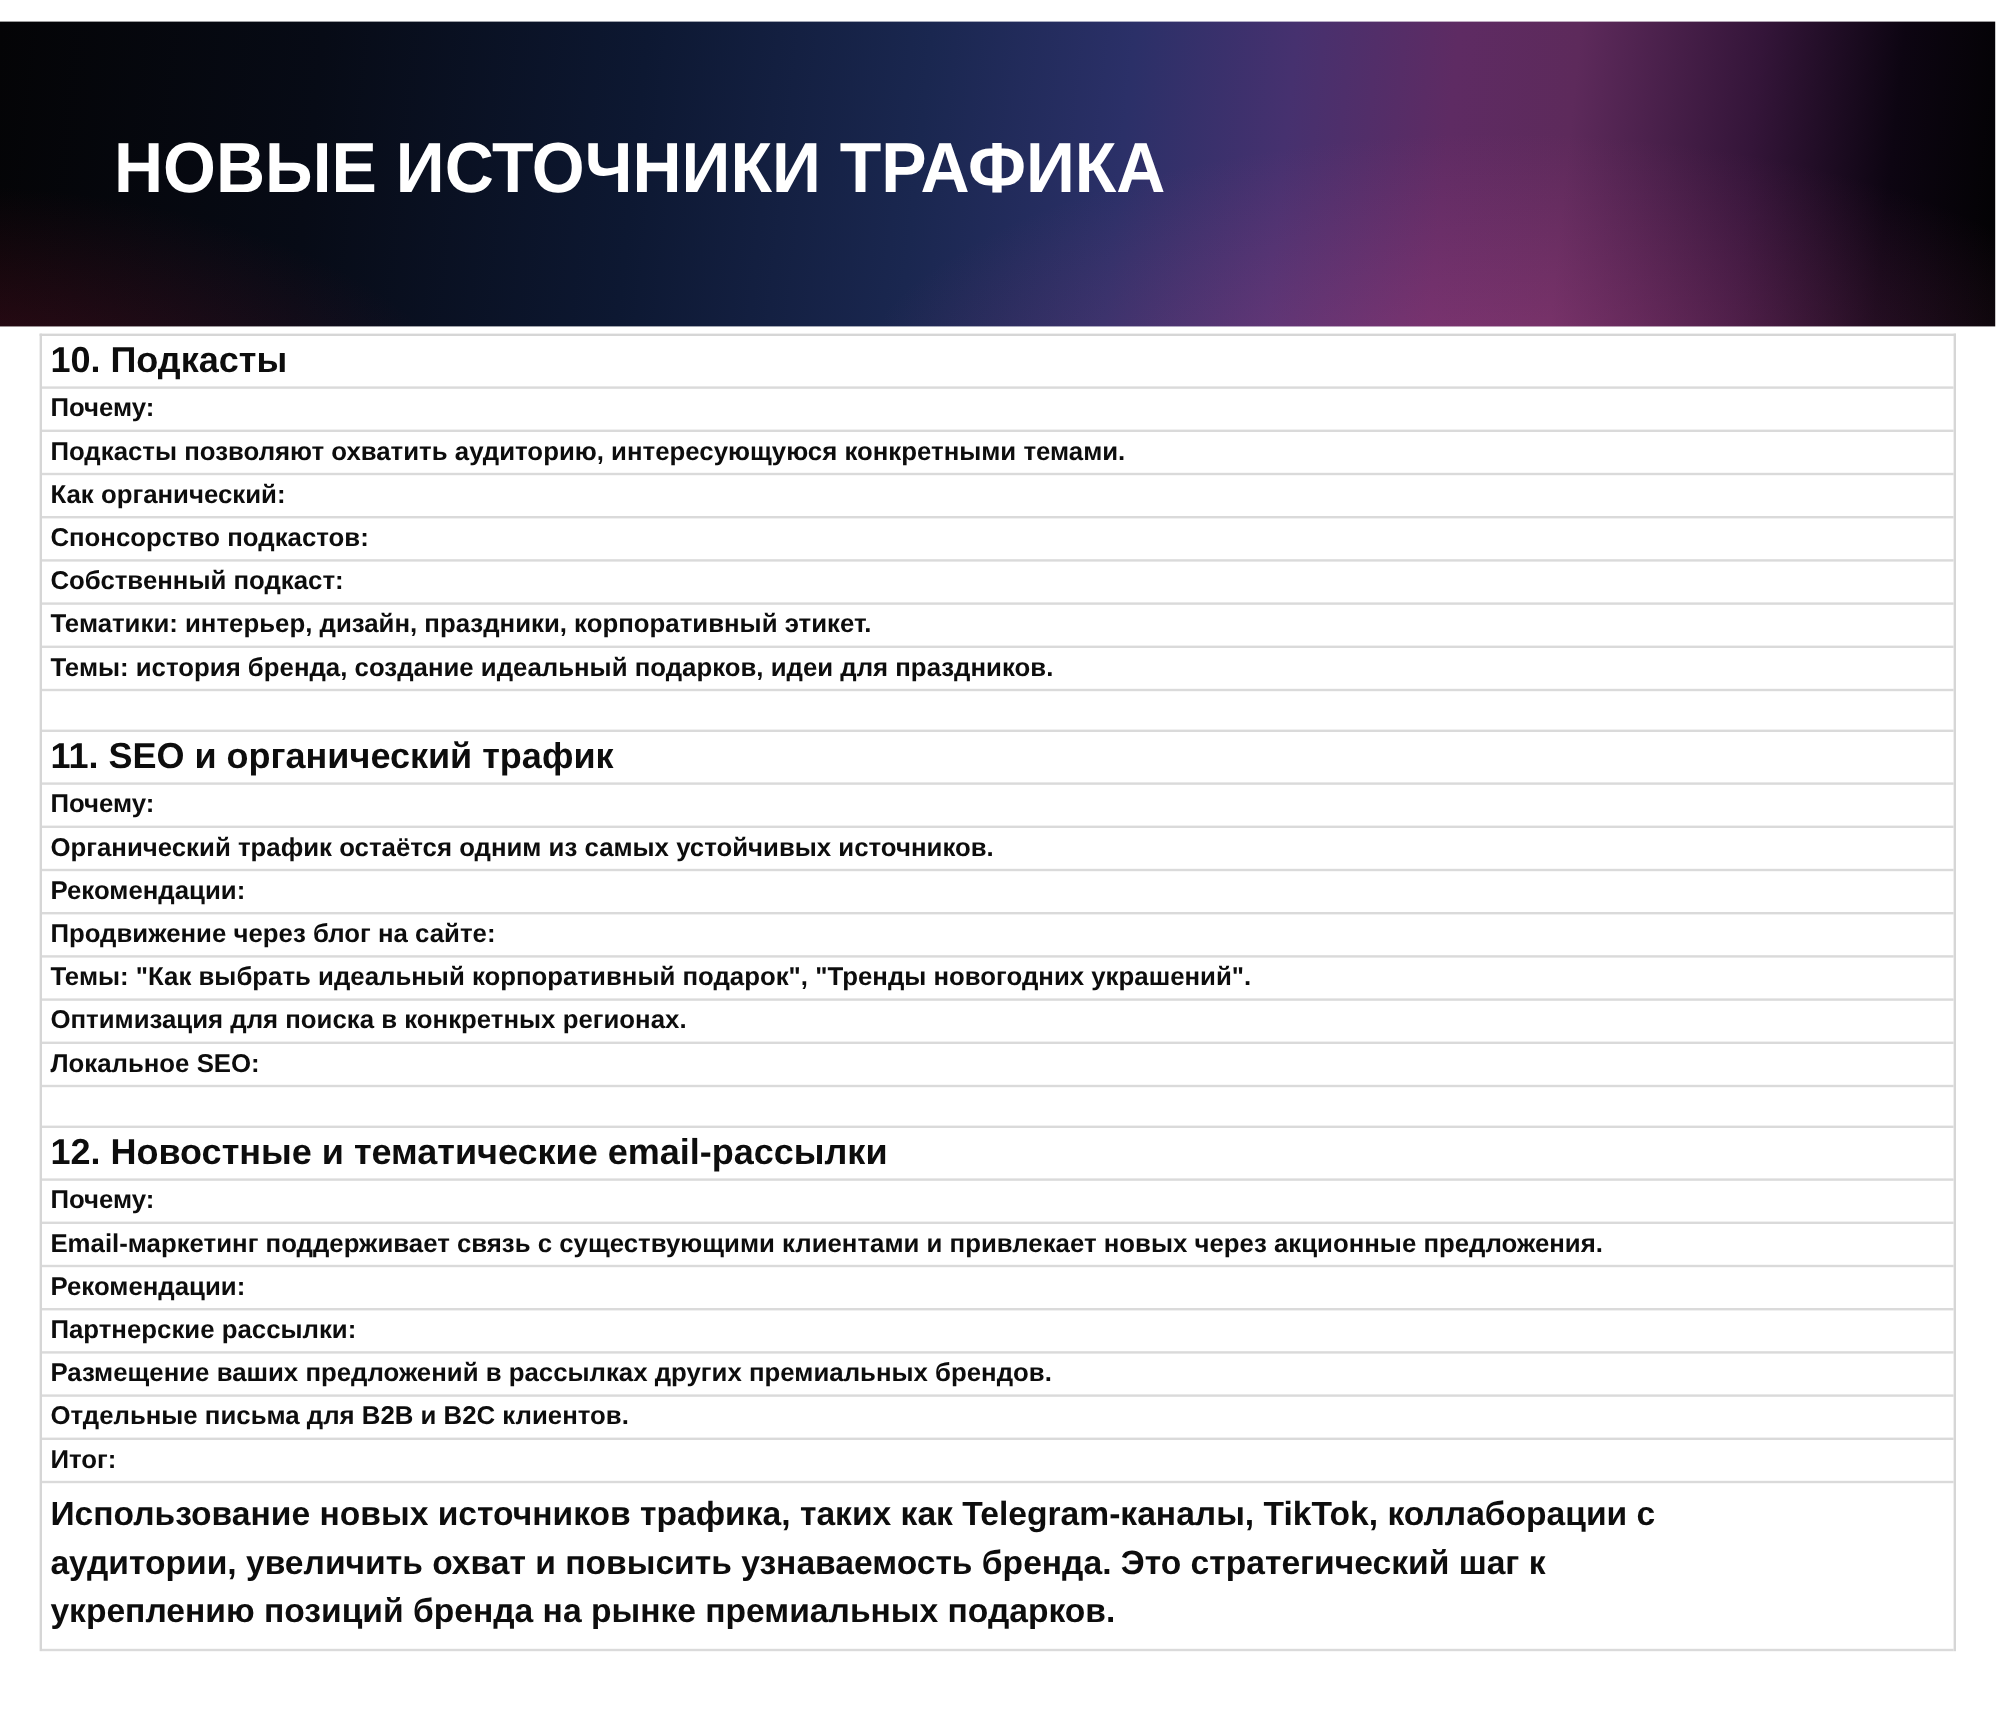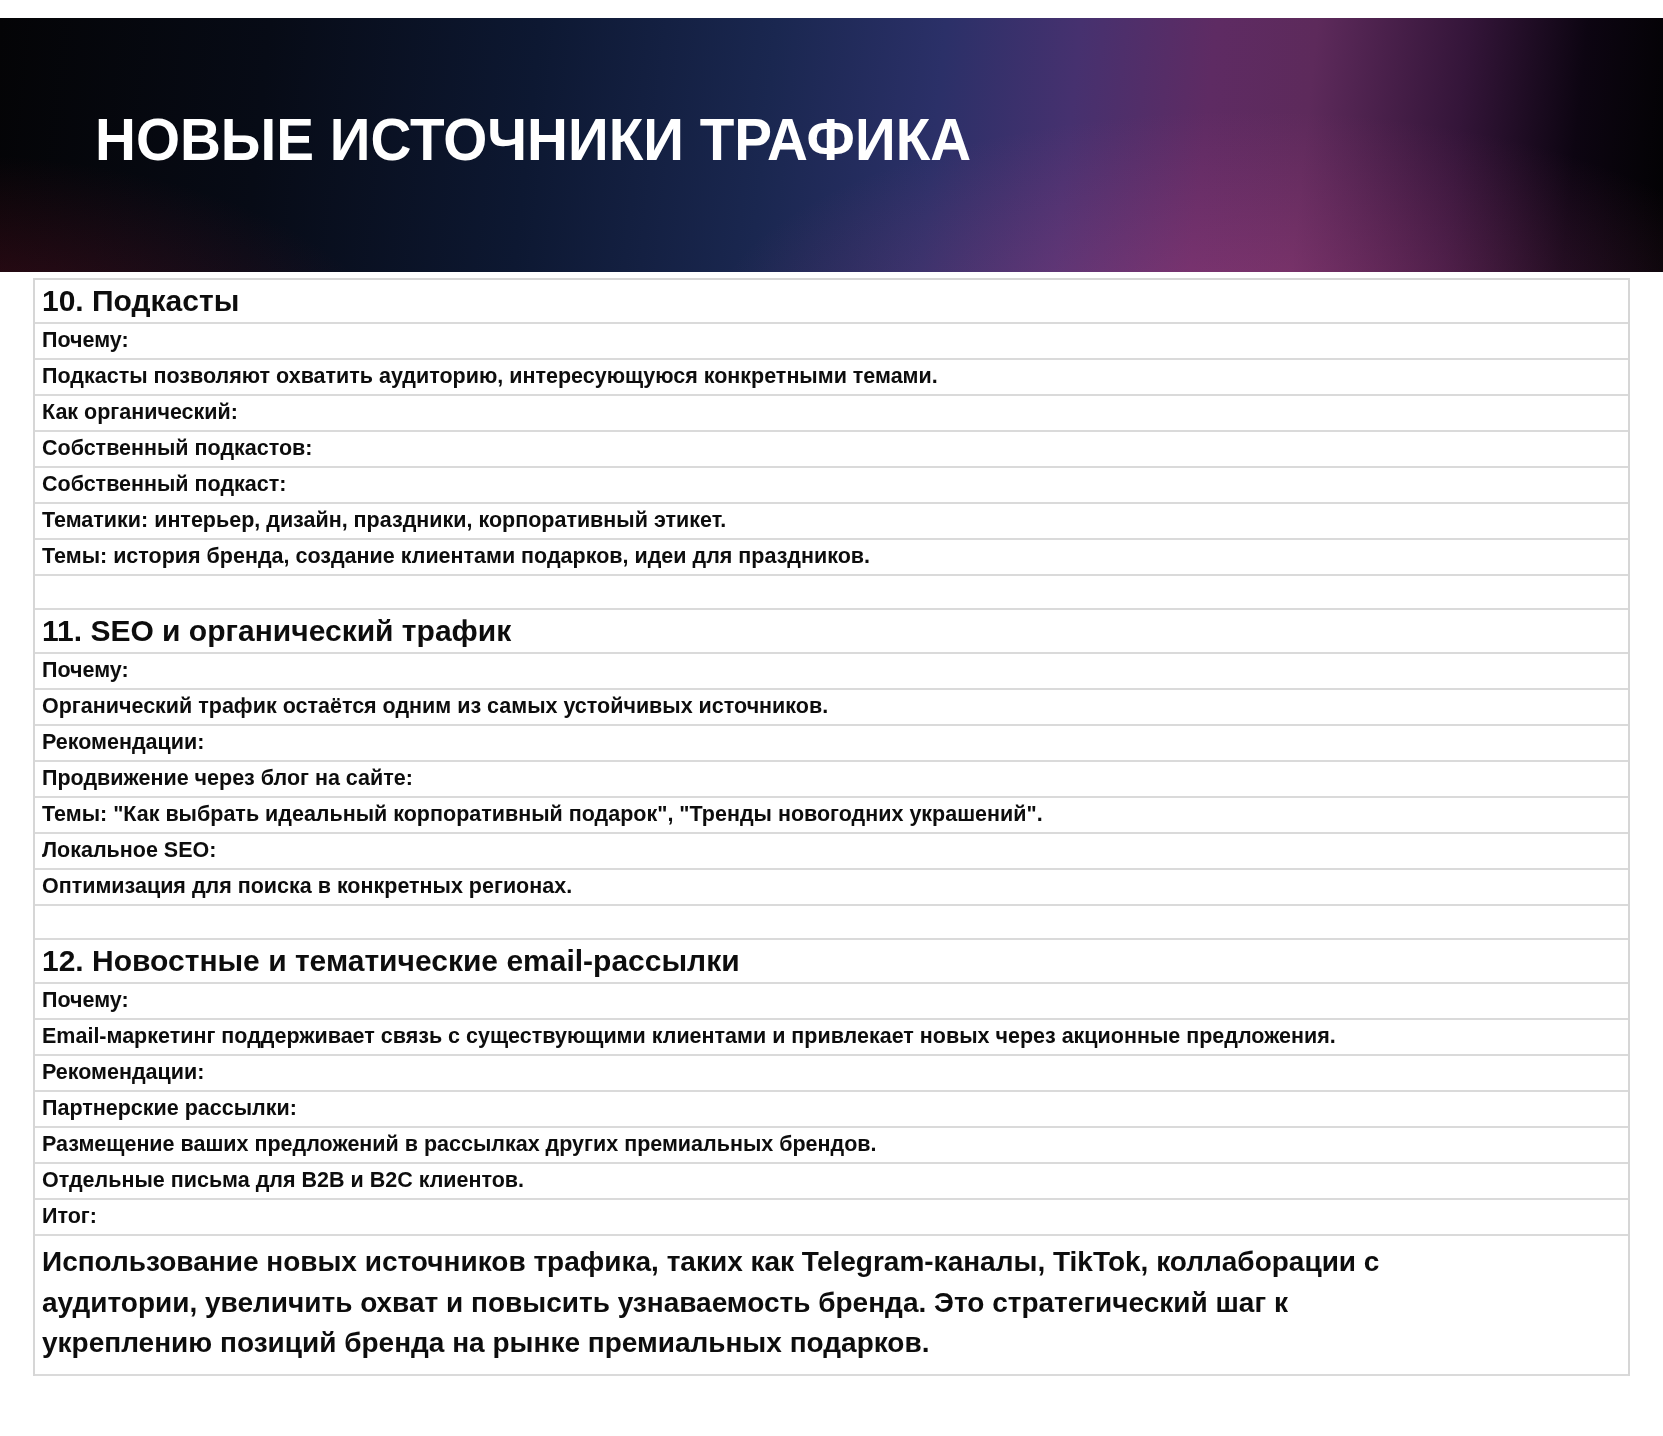--- a/index.html
+++ b/index.html
@@ -99,30 +99,30 @@
       <div class="row body">
         <span>Почему:</span>
       </div>
       <div class="row body">
         <span>Подкасты позволяют охватить аудиторию, интересующуюся конкретными темами.</span>
       </div>
       <div class="row body">
         <span>Как органический:</span>
       </div>
       <div class="row body">
-        <span>Собственный подкастов:</span>
+        <span>Спонсорство подкастов:</span>
       </div>
       <div class="row body">
         <span>Собственный подкаст:</span>
       </div>
       <div class="row body">
         <span>Тематики: интерьер, дизайн, праздники, корпоративный этикет.</span>
       </div>
       <div class="row body">
-        <span>Темы: история бренда, создание клиентами подарков, идеи для праздников.</span>
+        <span>Темы: история бренда, создание идеальный подарков, идеи для праздников.</span>
       </div>
       <div class="row empty">
         <span></span>
       </div>
       <div class="row heading">
         <span>11. SEO и органический трафик</span>
       </div>
       <div class="row body">
         <span>Почему:</span>
       </div>
@@ -132,24 +132,24 @@
       <div class="row body">
         <span>Рекомендации:</span>
       </div>
       <div class="row body">
         <span>Продвижение через блог на сайте:</span>
       </div>
       <div class="row body">
         <span>Темы: "Как выбрать идеальный корпоративный подарок", "Тренды новогодних украшений".</span>
       </div>
       <div class="row body">
-        <span>Локальное SEO:</span>
+        <span>Оптимизация для поиска в конкретных регионах.</span>
       </div>
       <div class="row body">
-        <span>Оптимизация для поиска в конкретных регионах.</span>
+        <span>Локальное SEO:</span>
       </div>
       <div class="row empty">
         <span></span>
       </div>
       <div class="row heading">
         <span>12. Новостные и тематические email-рассылки</span>
       </div>
       <div class="row body">
         <span>Почему:</span>
       </div>

